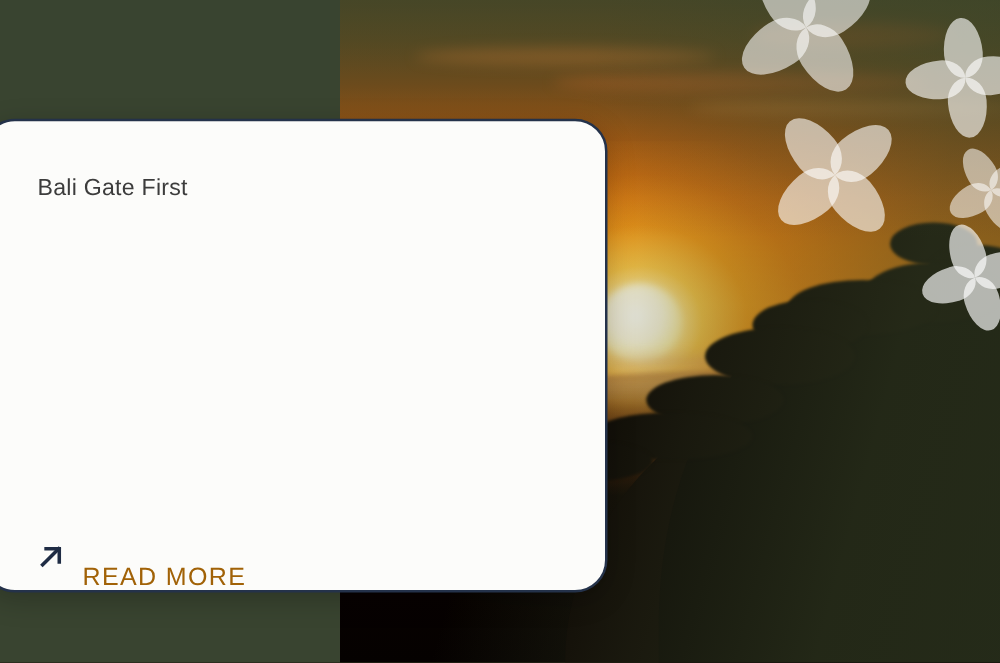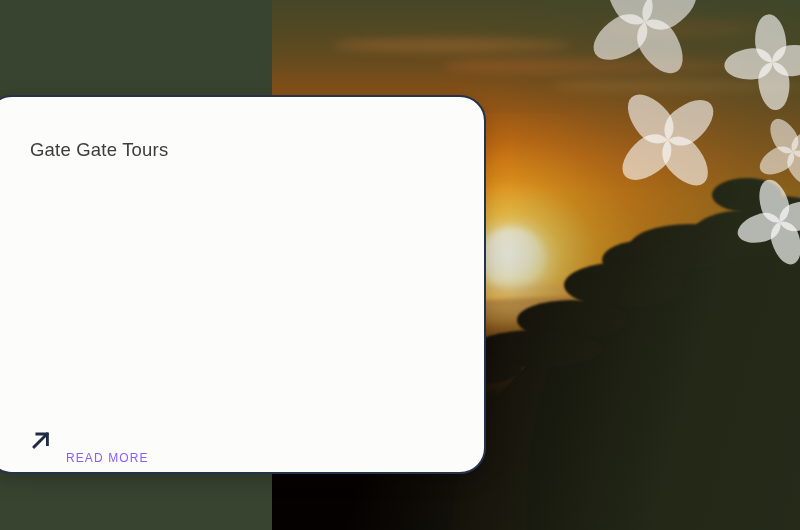--- a/index.html
+++ b/index.html
@@ -158,21 +158,21 @@
     letter-spacing:-0.3px;
     max-width:345px;
   }
   .readmore {
     position:absolute; left:42px; top:318px;
     display:flex; align-items:center; gap:14px;
     cursor:pointer;
   }
   .arrow-icon { width:22px; height:22px; display:block; }
   .readmore-label {
-    font-size:12px; letter-spacing:1.1px; color:#8b5cf6; font-weight:400;margin-top:36px;
+    font-size:20px; letter-spacing:1.1px; color:#a16207; font-weight:400;margin-top:36px;
   }
 </style>
 </head>
 <body>
 
 <div id="root">
 
   <div class="photo">
     <div class="sky"></div>
     <div class="sun-glow"></div>
@@ -234,21 +234,21 @@
       <div class="flower" style="left: 756px; top: 115px; width: 74px; height: 74px; transform: rotate(15deg);">
         <div class="petal" style="width: 23.68px; height: 37px; margin-left: -11.84px; margin-top: -37px; background: rgba(255, 255, 255, 0.55); transform: rotate(45deg);"></div>
         <div class="petal" style="width: 23.68px; height: 37px; margin-left: -11.84px; margin-top: -37px; background: rgba(255, 255, 255, 0.55); transform: rotate(135deg);"></div>
         <div class="petal" style="width: 23.68px; height: 37px; margin-left: -11.84px; margin-top: -37px; background: rgba(255, 255, 255, 0.55); transform: rotate(225deg);"></div>
         <div class="petal" style="width: 23.68px; height: 37px; margin-left: -11.84px; margin-top: -37px; background: rgba(255, 255, 255, 0.55); transform: rotate(315deg);"></div>
       </div>
     </div>
 
   <div class="card">
     <div class="card-inner">
-      <div class="eyebrow">Gate Gate Tours</div>
+      <div class="eyebrow">Bali Gate First</div>
 
       <div class="readmore">
         <span class="arrow-icon">
           <svg viewBox="0 0 24 24" width="22" height="22" fill="none" stroke="#1f2c44" stroke-width="3.1" stroke-linecap="square">
             <line x1="4.5" y1="19.5" x2="18.5" y2="5.5"></line>
             <polyline points="7.5,5.5 19,5.5 19,17" fill="none"></polyline>
           </svg>
         </span>
         <span class="readmore-label">READ MORE</span>
       </div>

